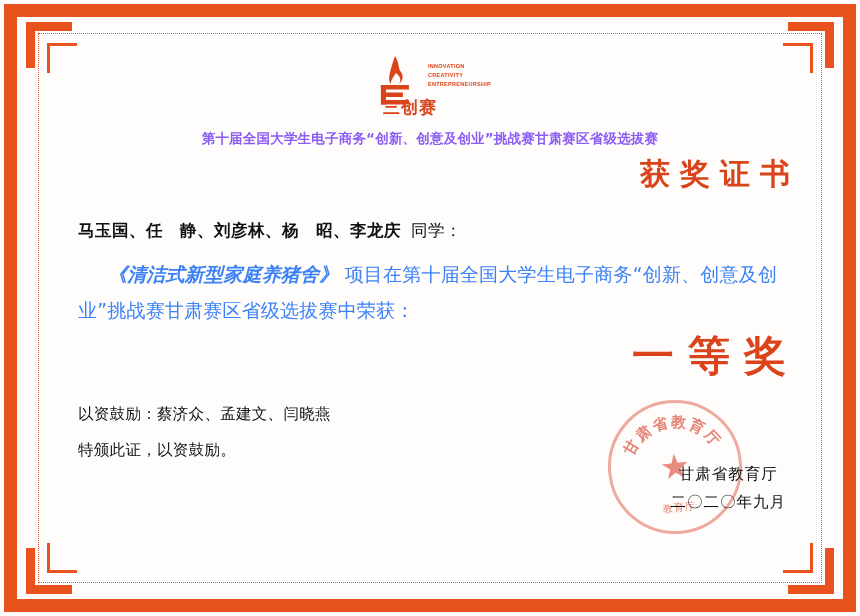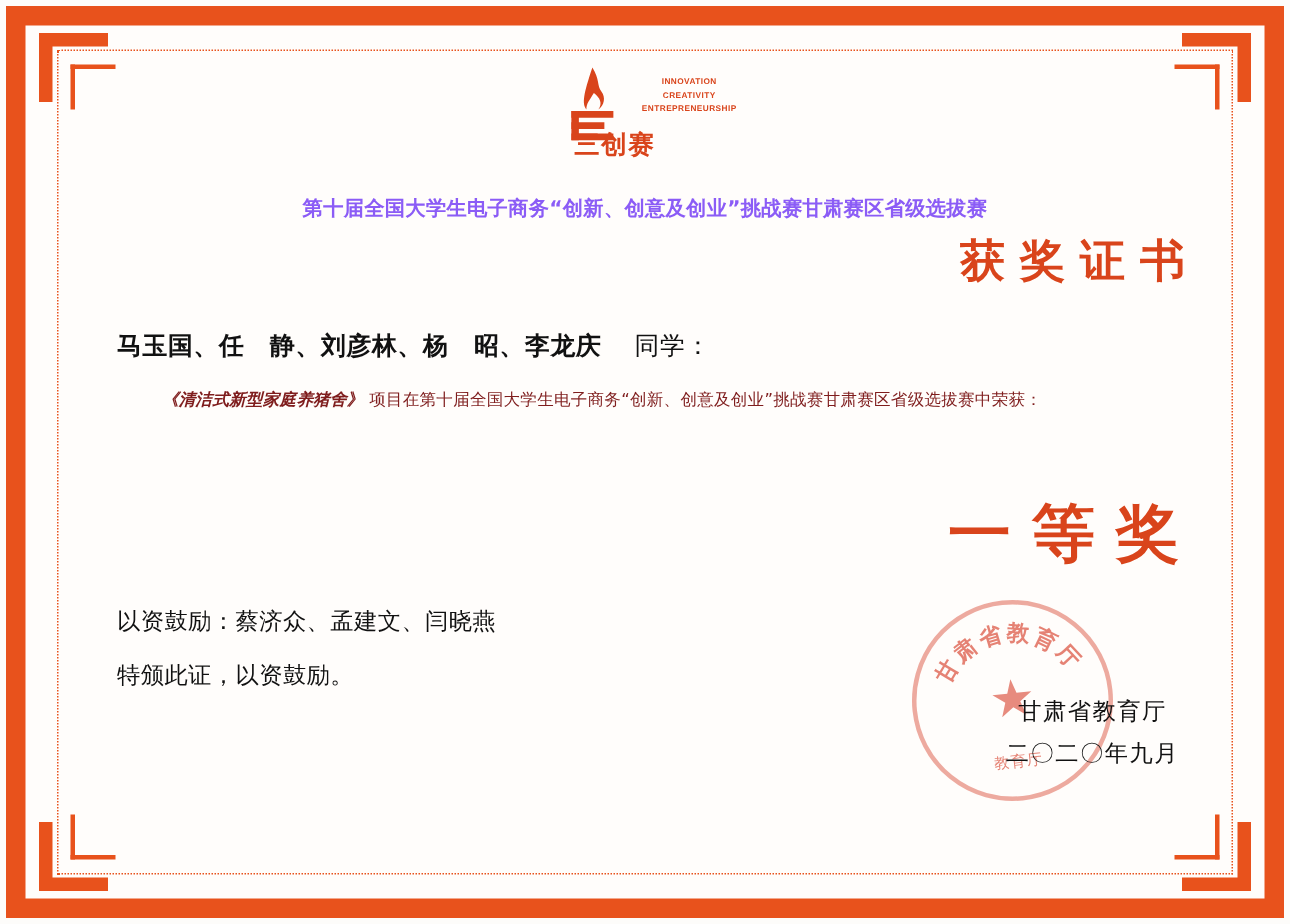--- a/index.html
+++ b/index.html
@@ -75,26 +75,25 @@
     left: 60px;
     top: 42px;
     right: 60px;
     bottom: 42px;
   }
 
   
   .logo-block {
     position: absolute;
     left: 50%;
-    top: 1px;
+    top: 12px;
     transform: translateX(-50%);
     display: flex;
     align-items: flex-start;
     gap: 7px;
-    text-align: center;
   }
   .logo-mark {
     width: 52px;
     height: 62px;
     position: relative;
   }
   .logo-text-en {
     padding-top: 8px;
     font-size: 5.5px;
     line-height: 9px;
@@ -150,31 +149,31 @@
     top: 178px;
     left: 18px;
     font-size: 16.5px;
     color: #111;
     font-weight: bold;
     font-family: "DejaVu Sans", sans-serif;
     letter-spacing: 0.5px;
   }
   .recipients .suffix {
     font-weight: normal;
-    margin-left: 22px;
+    margin-left: 10px;
   }
 
   .body-para {
     position: absolute;
     top: 214px;
     left: 18px;
     right: 10px;
-    font-size: 11px;
-    line-height: 22px;
-    color: #7f1d1d;
+    font-size: 19px;
+    line-height: 36px;
+    color: #3b82f6;
     text-indent: 30px;
     font-family: "DejaVu Sans", sans-serif;
     letter-spacing: 0.2px;
   }
   .project-name {
     font-weight: bold;
     font-style: italic;
   }
 
   

